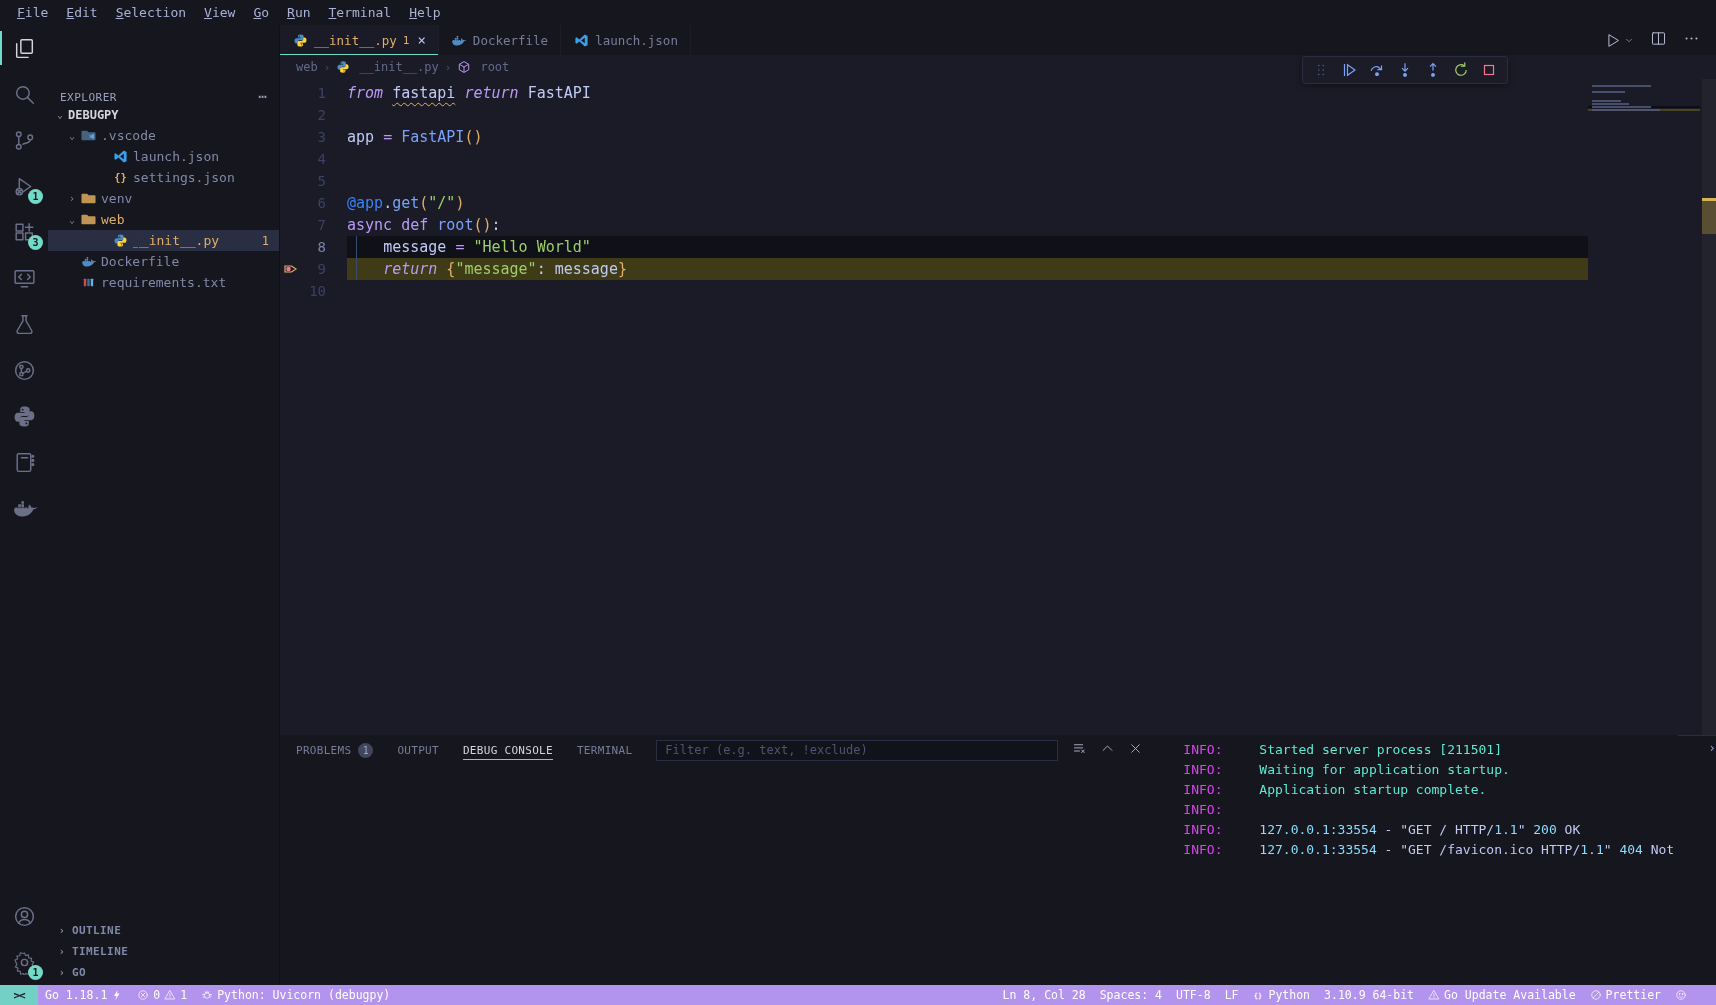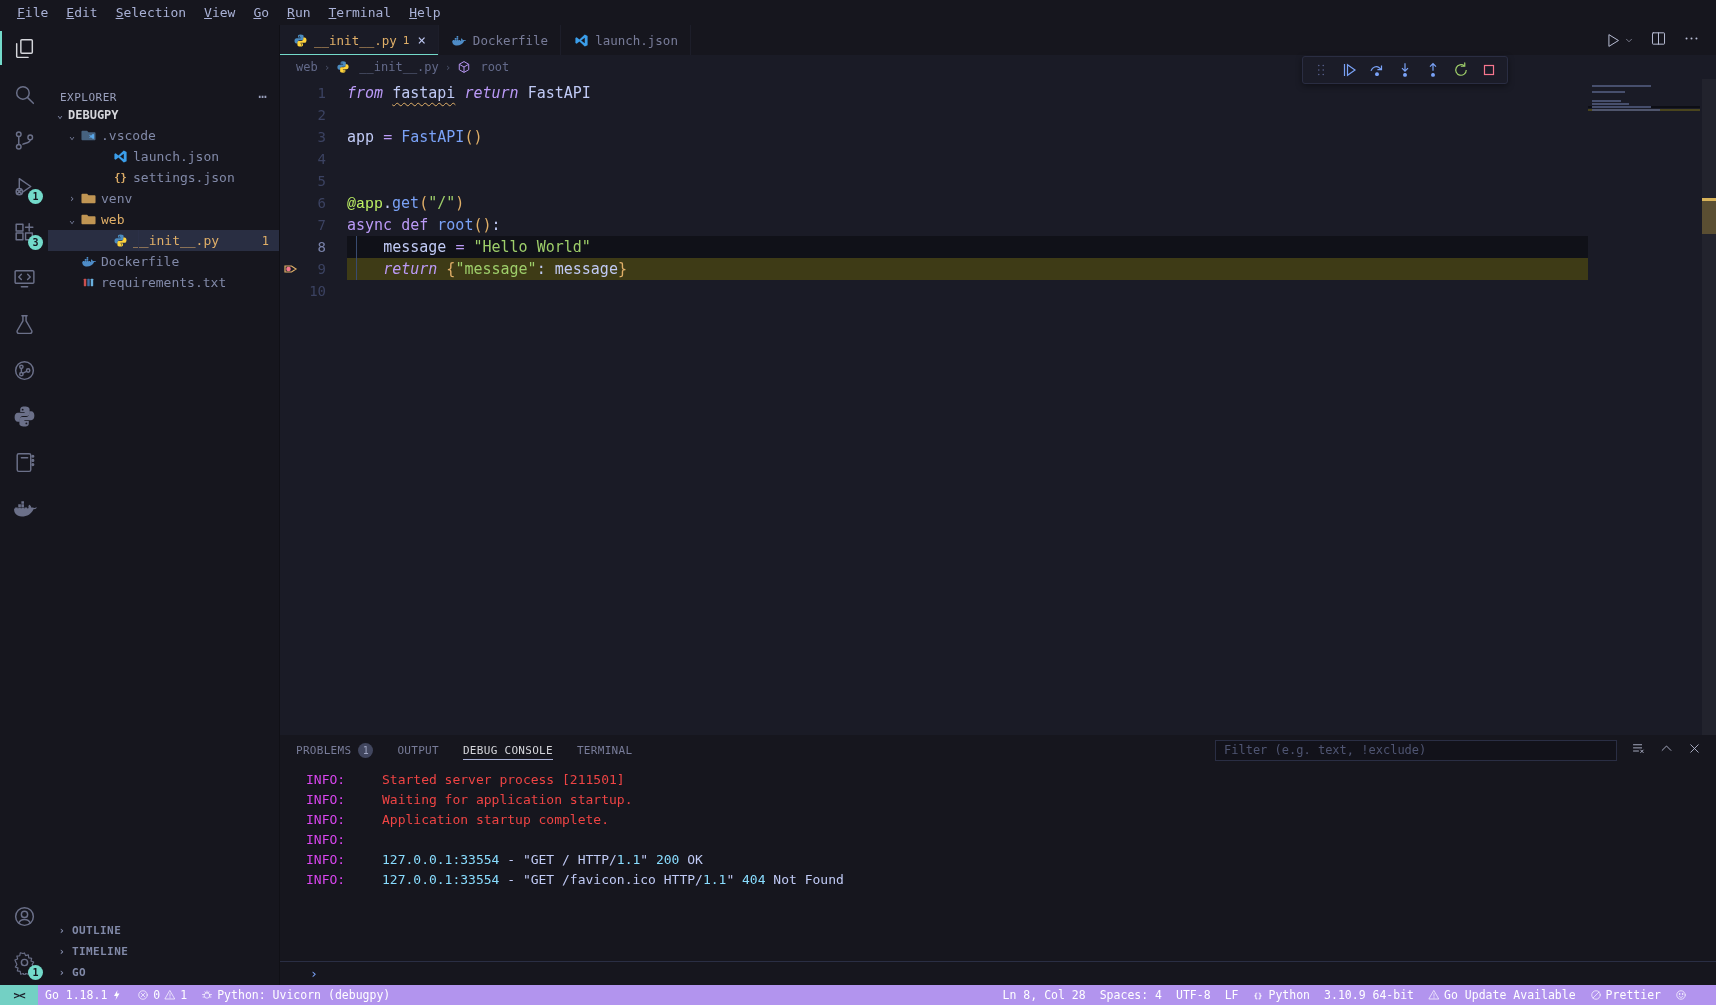--- a/index.html
+++ b/index.html
@@ -73,21 +73,21 @@
   .line-hl { position:absolute; left:67px; right:128px; top:0; bottom:0; }
   .code-line.cur .line-hl { background:#101118; }
   .code-line.debug .line-hl { background:#3e3b16; }
   .gutter { width:67px; flex:none; position:relative; text-align:right; padding-right:21px; color:#3b4261; font-size:14px; z-index:2; }
   .code-line.cur .gutter { color:#7982a9; }
   .bp { position:absolute; left:3px; top:3px; width:16px; height:16px; }
   .line-content { position:relative; z-index:2; white-space:pre; color:#c0caf5; }
   .tok-kw { color:#bb9af7; } .tok-kw.i { font-style:italic; }
   .tok-fg { color:#c0caf5; }
   .tok-fn { color:#7aa2f7; }
-  .tok-cy { color:#bef264;font-family:Liberation Mono, monospace; }
+  .tok-cy { color:#3b82f6; }
   .tok-str { color:#9ece6a; }
   .tok-br { color:#e0af68; }
   .tok-op { color:#bb9af7; }
   .squig { text-decoration:underline wavy #e0af68 1px; text-underline-offset:4px; }
   .indent-guide { position:absolute; width:1px; background:#394b70; left:76px; z-index:1; }
 
   
   .minimap { position:absolute; top:6px; right:16px; width:112px; z-index:3; }
   .mm-line { position:relative; height:2px; margin-bottom:1px; }
   .mm-bar { position:absolute; left:4px; top:0; height:2px; background:#50587a; opacity:.85; }
@@ -97,34 +97,34 @@
   .ov-marker-yellow { position:absolute; top:119px; left:0; right:0; height:3px; background:#d8b35a; }
   .ov-marker-olive { position:absolute; top:122px; left:0; right:0; height:33px; background:rgba(196,160,60,0.35); }
 
   
   .debug-toolbar { position:absolute; top:31px; left:1022px; height:28px; display:flex; align-items:center; gap:4px; padding:0 6px; background:#1b1c28; border:1px solid #2a2d42; border-radius:3px; z-index:5; box-shadow:0 2px 6px rgba(0,0,0,.4); }
   .dbg-btn { width:24px; height:24px; display:flex; align-items:center; justify-content:center; cursor:pointer; }
   .dbg-btn svg { width:18px; height:18px; }
   .grip { color:#565f89; }
 
   
-  .panel { height:250px; flex:none; background:#16161e; display:flex; flex-direction:column; }
+  .panel { height:250px; flex:none; background:#16161e; display:flex; }
   .panel-header { height:30px; flex:none; display:flex; align-items:center; padding:0 14px 0 16px; }
   .panel-tab { position:relative; margin-right:24px; font-size:11px; letter-spacing:.3px; color:#787c99; cursor:pointer; display:flex; align-items:center; gap:7px; height:100%; }
   .panel-tab.active { color:#d5d6db; }
   .panel-tab.active::after { content:""; position:absolute; left:0; right:0; bottom:5px; height:1px; background:#a9b1d6; }
   .panel-tab-badge { min-width:15px; height:15px; border-radius:8px; background:#41465e; color:#9da3c0; font-size:10px; line-height:15px; text-align:center; }
   .panel-filter { margin-left:auto; width:402px; height:21px; background:#12121a; border:1px solid #2a2e44; color:#9aa0bd; font-size:12px; font-family:inherit; padding:0 8px; outline:none; }
   .panel-filter::placeholder { color:#4f5572; }
   .panel-icons { display:flex; align-items:center; gap:13px; margin-left:14px; color:#b8bdd4; }
   .panel-icons svg { width:15px; height:15px; }
   .panel-content { flex:1; padding:5px 0 0 26px; font-size:13px; line-height:20px; overflow:hidden; }
   .console-line { display:flex; white-space:pre; }
   .console-prefix { color:#d946ef; width:76px; flex:none; }
-  .console-msg.red { color:#ef4444; }
+  .console-msg.red { color:#5eead4; }
   .console-msg.plain { color:#c0caf5; }
   .console-msg .num { color:#89ddff; }
   .panel-input { height:24px; flex:none; border-top:1px solid #2a2e44; display:flex; align-items:center; padding-left:30px; color:#7aa2f7; font-size:13px; }
 
   
   .statusbar { height:20px; flex:none; background:#b294ee; color:#ffffff; display:flex; align-items:center; font-size:11.5px; }
   .sb-remote { width:38px; height:20px; background:#73d0c4; color:#1a1b26; display:flex; align-items:center; justify-content:center; font-weight:bold; font-size:11px; letter-spacing:-1px; cursor:pointer; flex:none; }
   .sb-group { display:flex; align-items:center; }
   .sb-item { display:flex; align-items:center; gap:4px; padding:0 7px; height:20px; cursor:pointer; white-space:nowrap; }
   .sb-item svg { width:12px; height:12px; }

